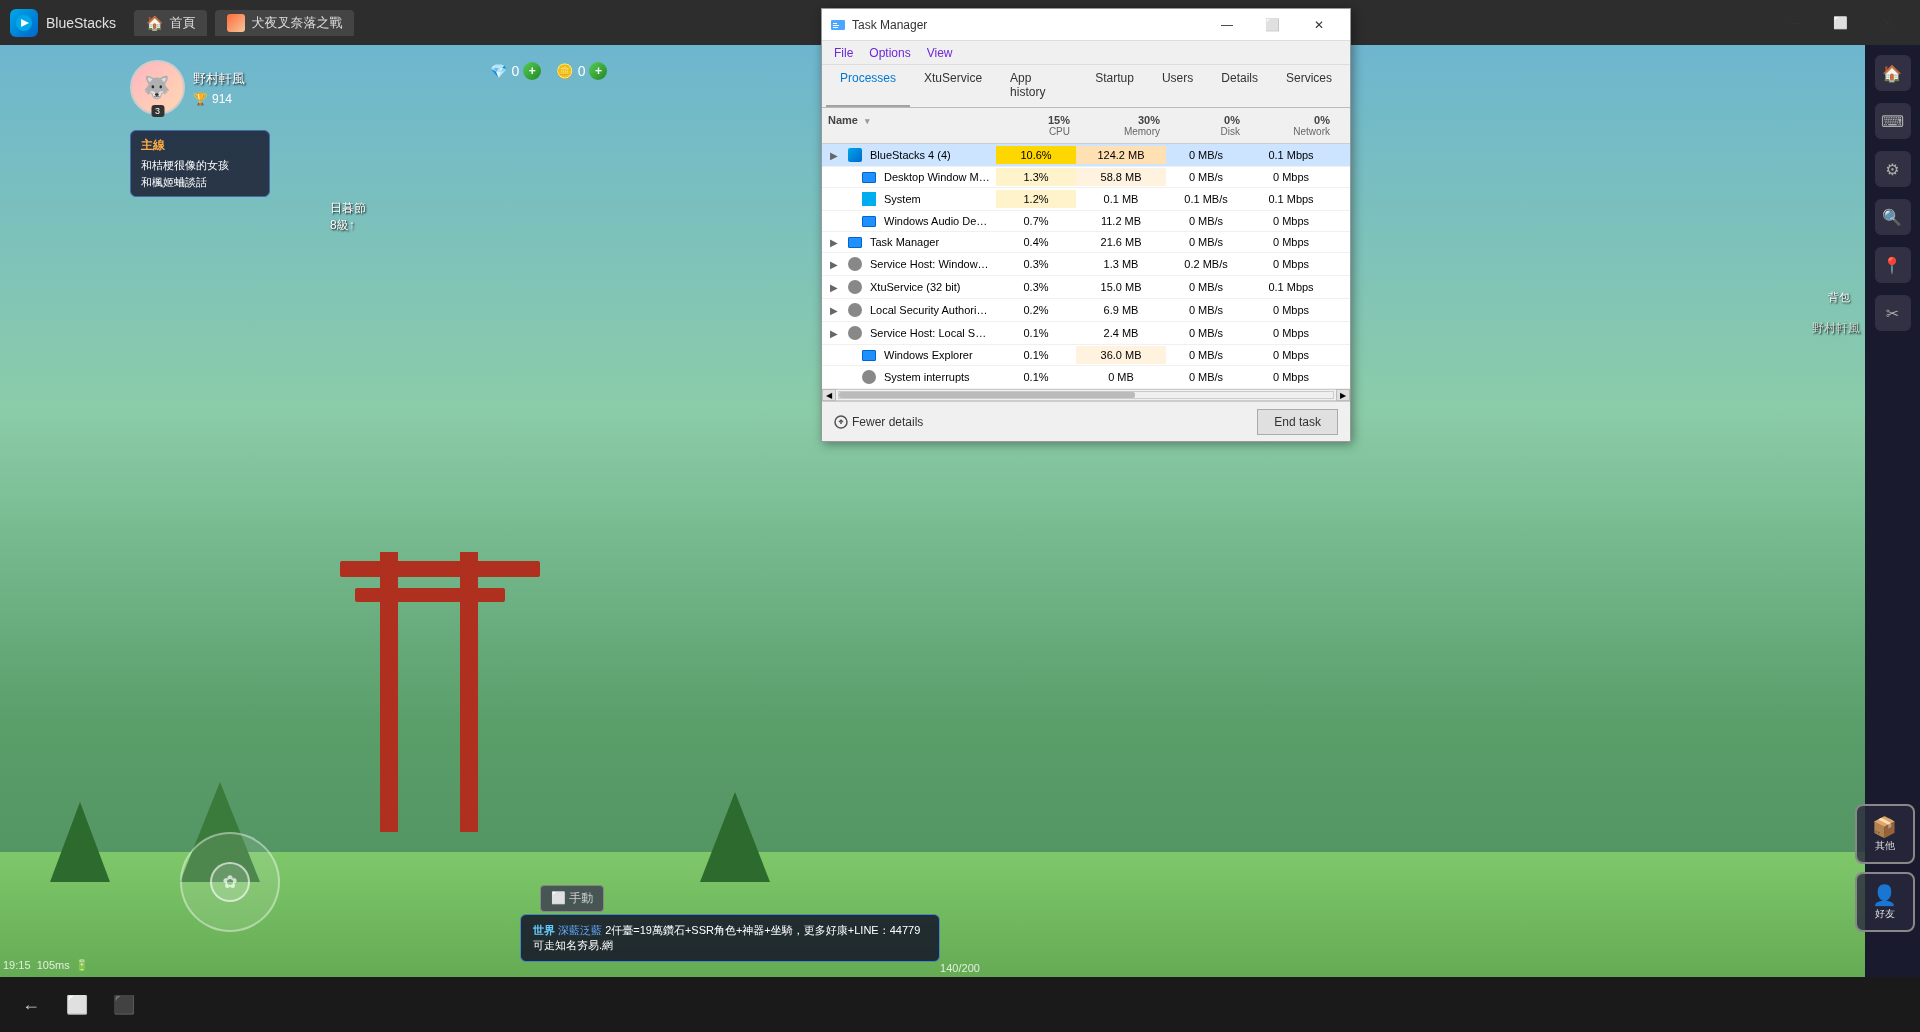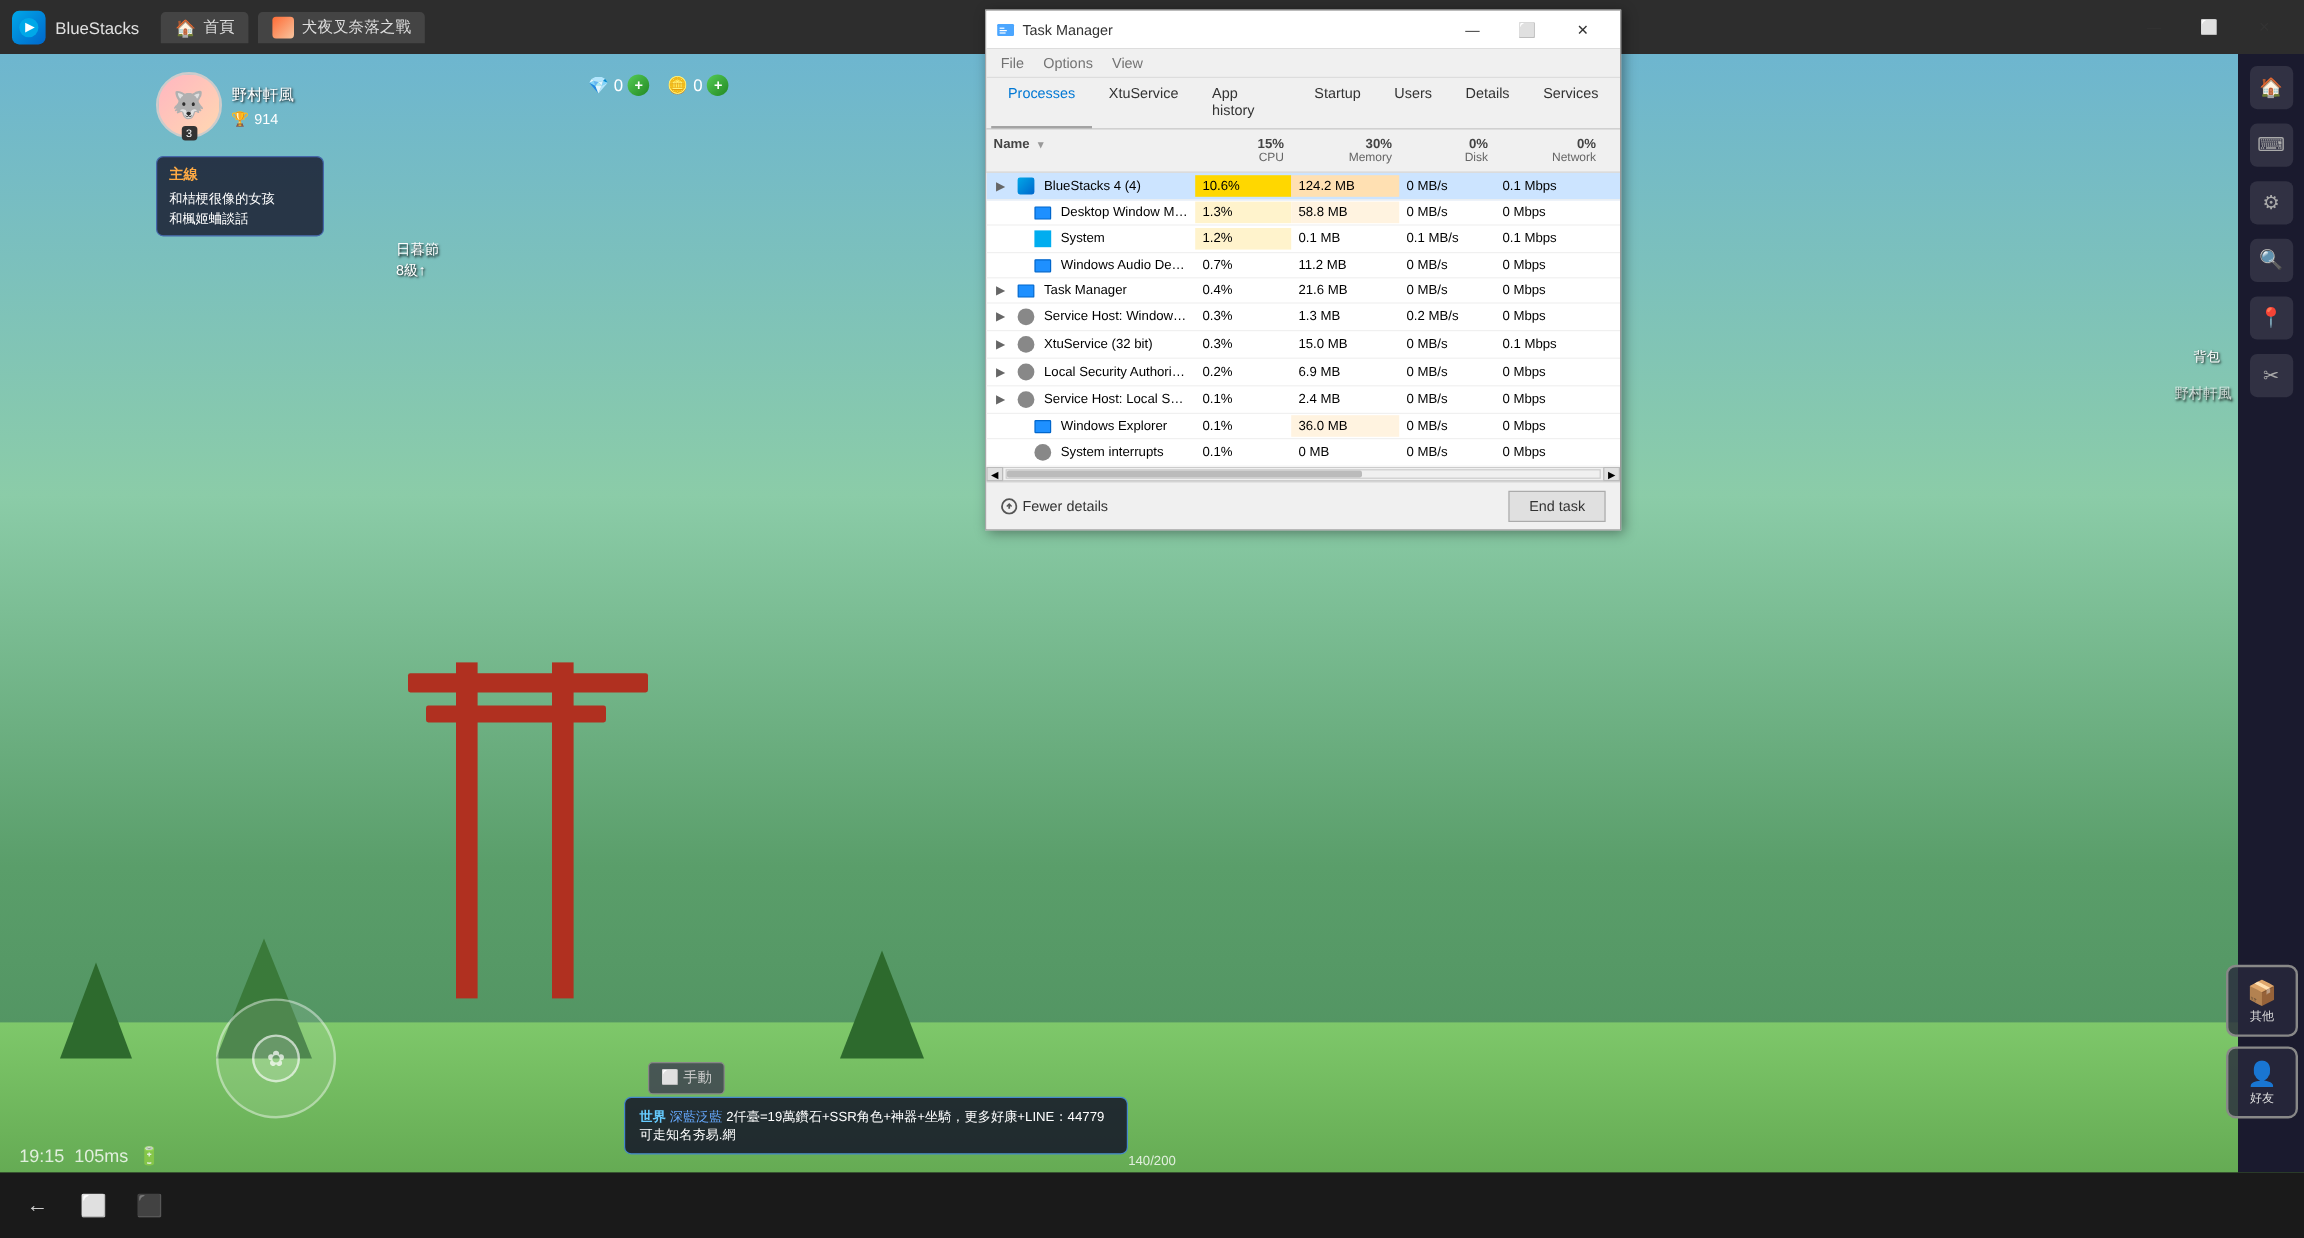--- a/index.html
+++ b/index.html
@@ -95,21 +95,21 @@
       align-items: center;
       padding: 0 4px;
       border-bottom: 1px solid #ddd;
     }
     .tm-menu-item {
       padding: 16px 8px;
       height: 24px;
       display: flex; align-items: center;
       cursor: pointer;
       font-size: 12px;
-      color: #737373;
+      color: #6d28d9;
     }
 
     
     .tm-tabs {
       background: #f0f0f0;
       display: flex;
       border-bottom: 1px solid #bbb;
       padding: 0 4px;
     }
     .tm-tab {
@@ -159,21 +159,21 @@
       align-items: center;
       border-bottom: 1px solid #f0f0f0;
       padding: 1px 0;
       cursor: pointer;
     }
     .tm-process-row.selected { background: #cce4ff; }
 
     .tm-cell {
       padding: 3px 6px;
       font-size: 11px;
-      text-align: left;
+      text-align: center;
       white-space: nowrap;
       overflow: hidden;
       text-overflow: ellipsis;
     }
     .tm-cell:first-child { text-align: left; display: flex; align-items: center; gap: 4px; }
 
     
     .tm-scroll-area {
       display: flex;
       border-top: 1px solid #ccc;
@@ -350,22 +350,22 @@
     .process-list-container {
       position: relative;
     }
 
     
     .game-status-bar {
       position: absolute;
       bottom: 58px;
       left: 0;
       color: rgba(255,255,255,0.8);
-      font-size: 15px;
-      padding: 2px 16px;
+      font-size: 11px;
+      padding: 2px 3px;
       z-index: 20;
     }
 
     
     .hp-bar-area {
       position: absolute;
       bottom: 58px;
       left: 50%;
       transform: translateX(-50%);
       color: rgba(255,255,255,0.8);

